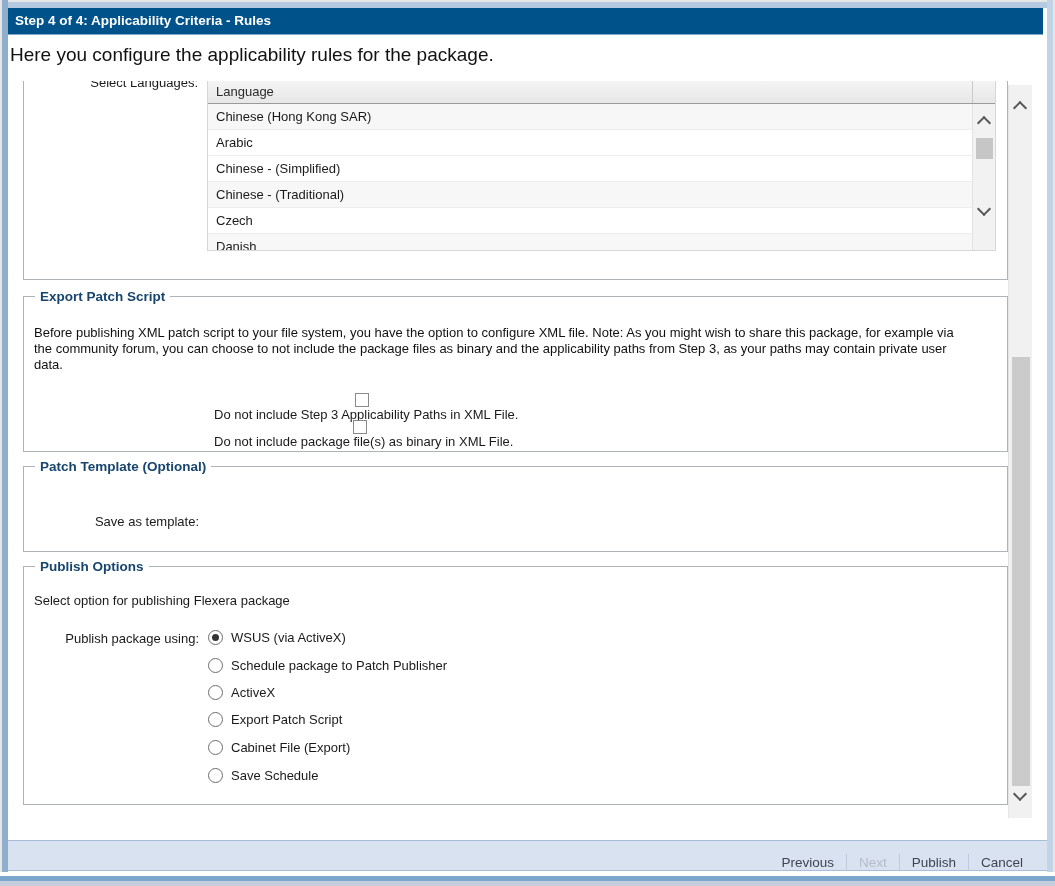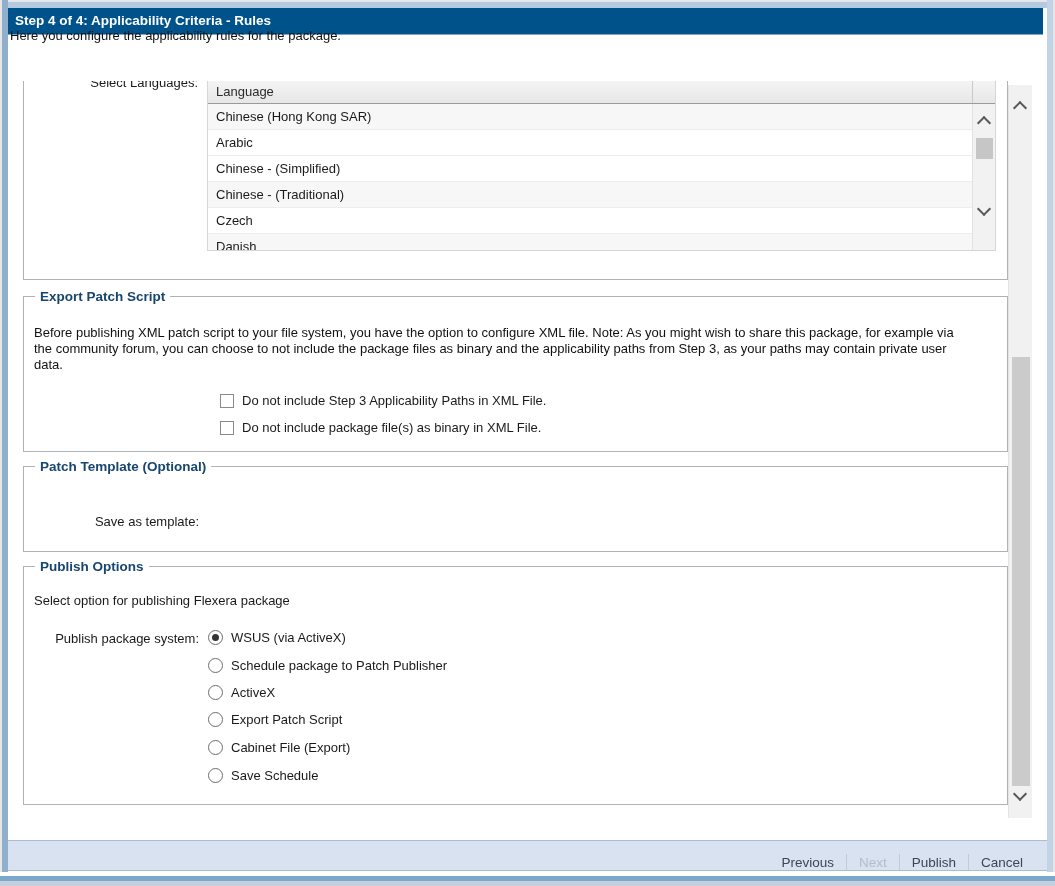--- a/index.html
+++ b/index.html
@@ -17,21 +17,21 @@
   .frame-top   { position:absolute; left:0; right:0; top:0; height:8px; background:#b5c9e0; border-top:2px solid #e6e6e6; }
   .frame-bottom{ position:absolute; left:0; right:0; bottom:0; height:14px;
     background:linear-gradient(to bottom,#ffffff 0,#ffffff 4px,#7ba7cb 4px,#7ba7cb 9px,#c5cedd 9px,#c5cedd 14px); }
   
   .dialog { position:absolute; left:8px; top:8px; width:1039px; height:864px; background:#fff; overflow:hidden; }
   .titlebar {
     position:absolute; left:0; top:0; right:4px; height:27px;
     background:#00528a; border-bottom:1px solid #7fa7cc;
     color:#ffffff; font-weight:bold; font-size:13.5px; line-height:26px; padding-left:7px;
   }
-  .subtitle { position:absolute; left:2px; top:20px; font-size:13px; color:#111; }
+  .subtitle { position:absolute; left:2px; top:36px; font-size:19px; color:#111; }
   
   .content { position:absolute; left:0; top:73px; width:1000px; height:757px; overflow:hidden; background:#fff; }
   .group { position:absolute; border:1px solid #aeb3ba; background:#fff; }
   .group-title {
     position:absolute; top:-9px; left:11px; background:#fff; padding:0 5px;
     color:#17456e; font-weight:bold; font-size:13.5px; line-height:17px; white-space:nowrap;
   }
   
   .group-top { left:15px; top:-40px; width:985px; height:239px; border-top:none; }
   .lang-label { position:absolute; left:40px; top:-6px; width:150px; text-align:right; white-space:nowrap; }
@@ -49,21 +49,21 @@
   
   .chev { position:absolute; width:10px; height:10px; border-left:2px solid #575757; border-top:2px solid #575757; }
   .chev.up   { transform:rotate(45deg); }
   .chev.down { transform:rotate(225deg); }
   .list-scrollbar .chev { left:6px; }
   .list-scrollbar .chev.up   { top:14px; }
   .list-scrollbar .chev.down { top:100px; }
   
   .group-export { left:15px; top:215px; width:985px; height:156px; }
   .group-desc { position:absolute; top:28px; left:10px; width:938px; line-height:16px; color:#111; }
-  .check-row { position:absolute; left:196px; display:flex; align-items:center; }
+  .check-row { position:absolute; left:190px; display:flex; align-items:center;flex-direction:column; }
   .check-row.r1 { top:96px; } .check-row.r2 { top:123px; }
   .checkbox { width:14px; height:14px; border:1px solid #8a8a8a; background:#fff; margin-right:8px; flex:none; }
   
   .group-template { left:15px; top:385px; width:985px; height:86px; }
   .tpl-label { position:absolute; left:40px; top:47px; width:135px; text-align:right; white-space:nowrap; }
   .tpl-input {
     position:absolute; left:184px; top:41px; width:748px; height:26px;
     border:1px solid #b2b6bc; border-radius:2px; padding:0 8px; font:13px "Liberation Sans", sans-serif;
     color:#1a1a1a; box-shadow:inset 0 1px 2px rgba(0,0,0,0.07); outline:none;
   }
@@ -149,21 +149,21 @@
     </div>
 
     <div class="group group-template">
       <span class="group-title">Patch Template (Optional)</span>
       <span class="tpl-label">Save as template:</span>
     </div>
 
     <div class="group group-publish">
       <span class="group-title">Publish Options</span>
       <div class="pub-desc">Select option for publishing Flexera package</div>
-      <span class="pub-label">Publish package system:</span>
+      <span class="pub-label">Publish package using:</span>
 
       <div class="radio-row o0 checked">
         <span class="radio"></span>
         <span>WSUS (via ActiveX)</span>
       </div>
       <div class="radio-row o1">
         <span class="radio"></span>
         <span>Schedule package to Patch Publisher</span>
       </div>
       <div class="radio-row o2">

